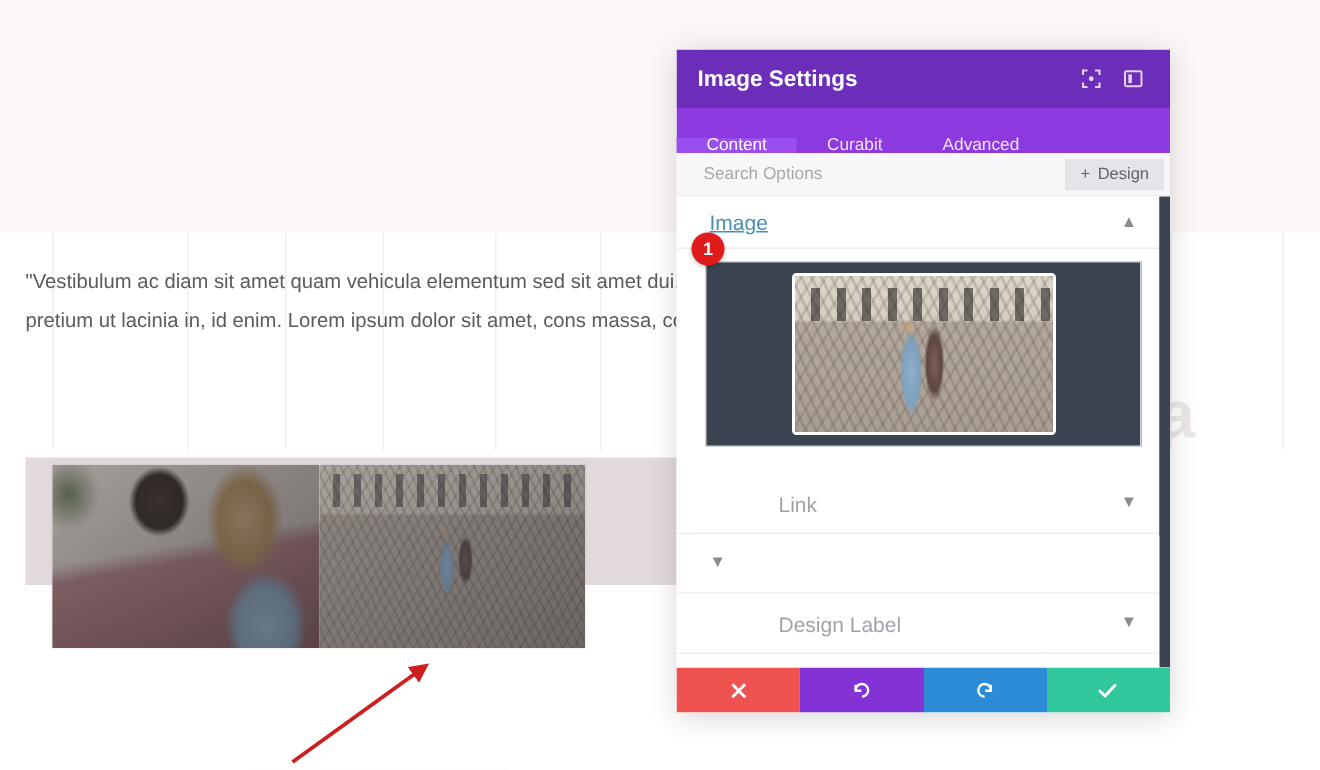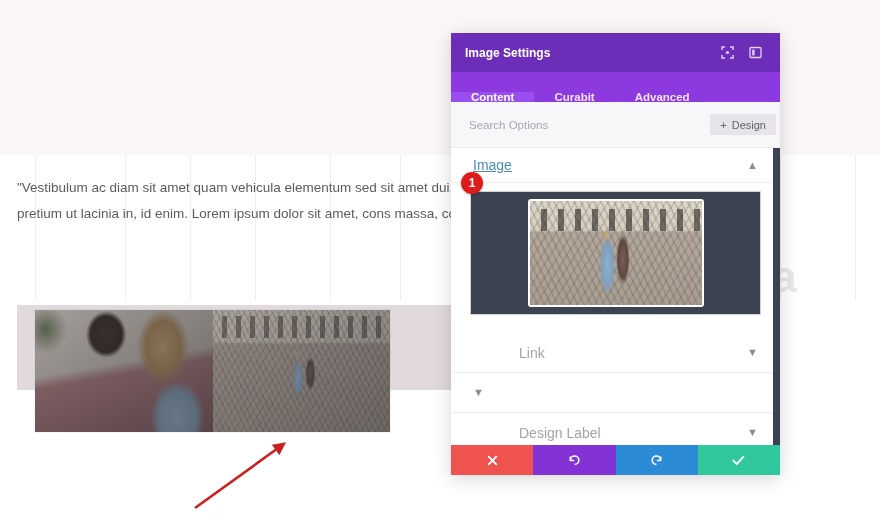--- a/index.html
+++ b/index.html
@@ -189,21 +189,21 @@
   .panel-header {
     height: 39px;
     background: #6c2eb9;
     display: flex;
     align-items: center;
     padding: 0 14px;
     flex: none;
   }
   .panel-title {
     color: #ffffff;
-    font-size: 12px;
+    font-size: 15px;
     font-weight: bold;
     flex: 1;
   }
   .header-icon {
     width: 22px;
     height: 22px;
     display: flex;
     align-items: center;
     justify-content: center;
     color: #e4d2f7;
@@ -215,33 +215,33 @@
     height: 30px;
     background: #8c3ae0;
     display: flex;
     flex: none;
   }
   .panel-tab {
     padding: 0 20px;
     display: flex;
     align-items: center;
     font-size: 11.5px;
-    font-weight: bold;
+    font-weight: normal;
     color: #f0e2ff;
     white-space: nowrap;
     margin-top: 20px;
   }
   .panel-tab.active {
     background: #9b4ef0;
     color: #ffffff;
   }
 
   
   .panel-search {
-    height: 46px;
+    height: 29px;
     background: #f7f6f8;
     border-bottom: 1px solid #eceaee;
     display: flex;
     align-items: center;
     padding: 0 4px 0 18px;
     flex: none;
     gap: 12px;
   }
   .search-input {
     flex: 1;

